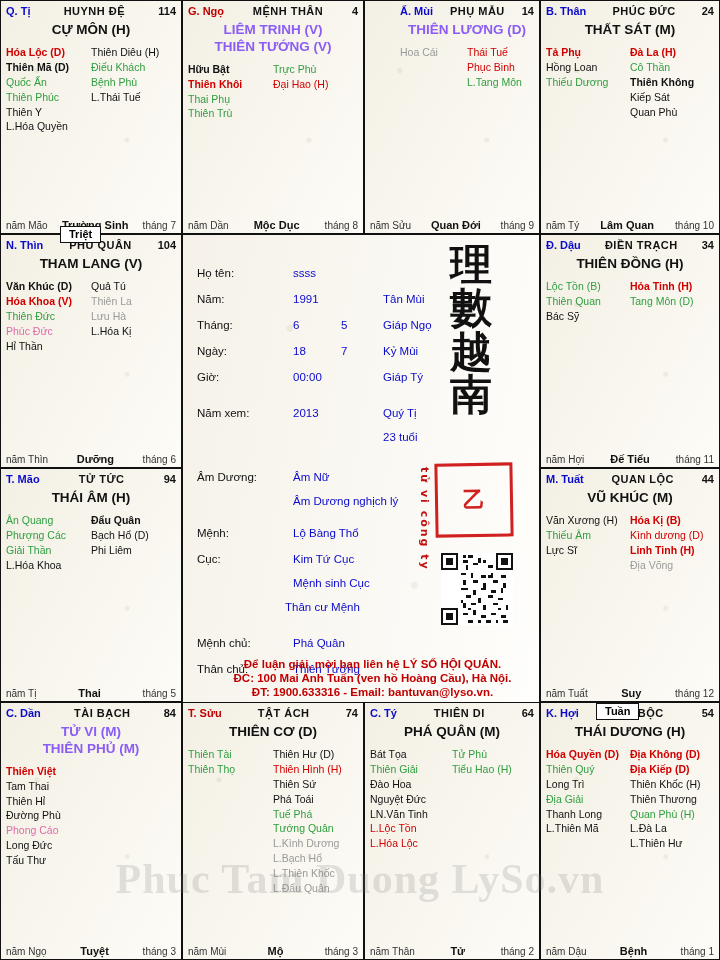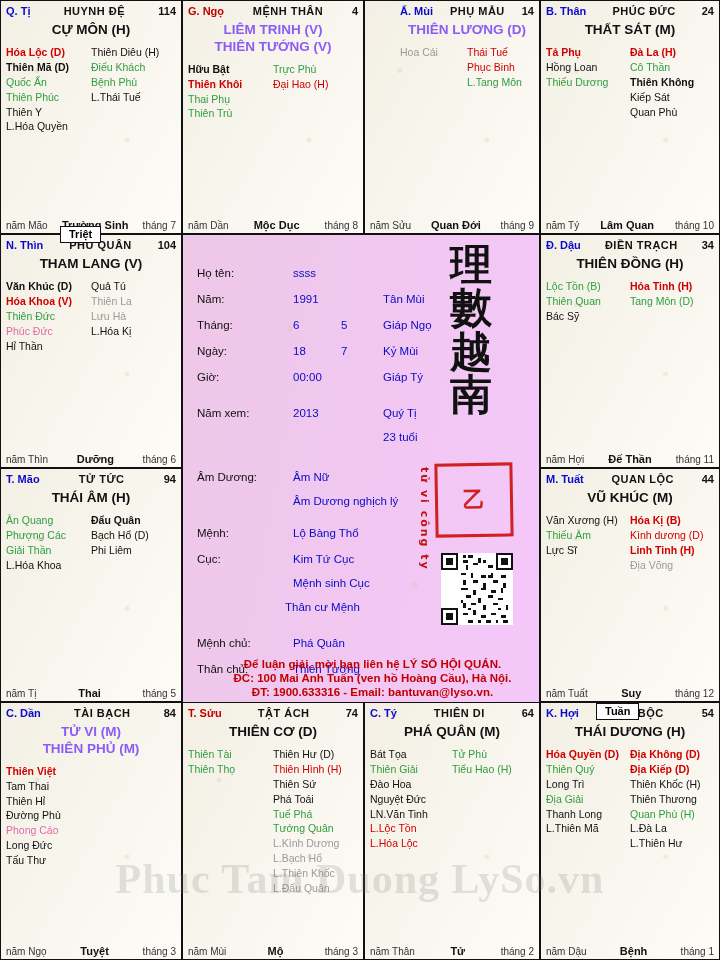--- a/index.html
+++ b/index.html
@@ -90,21 +90,21 @@
     z-index:6;
   }
   #triet { left:60px; top:226px; }
   #tuan  { left:596px; top:703px; }
 
   
   #center {
     position:absolute;
     left:183px; top:235px;
     width:356px; height:467px;
-    background:#f0abfc;
+    background:#ffffff;
     overflow:hidden;
     border:0;
   }
   #center .bgtex2{
     position:absolute; inset:0;
     background:
       radial-gradient(circle at 30% 20%, rgba(205,190,165,.22) 0 3px, transparent 4px),
       radial-gradient(circle at 65% 75%, rgba(205,190,165,.2) 0 3px, transparent 4px),
       linear-gradient(100deg, rgba(236,228,210,.5), rgba(253,252,246,.35));
   }
@@ -317,21 +317,21 @@
           <div class="s-green">Thiên Quan</div>
           <div class="s-black">Bác Sỹ</div>
         </div>
         <div class="col right">
           <div class="s-red">Hỏa Tinh (H)</div>
           <div class="s-green">Tang Môn (D)</div>
         </div>
       </div>
       <div class="cfoot">
         <span>năm Hợi</span>
-        <span class="mid">Đế Thần</span>
+        <span class="mid">Đế Tiểu</span>
         <span>tháng 11</span>
       </div>
     </div>
     <div class="cell" style="grid-area: 3 / 1;">
       <div class="bgtex"></div>
       <div class="chead">
         <span class="cc">T. Mão</span>
         <span class="mid">TỬ TỨC</span>
         <span class="num">94</span>
       </div>

